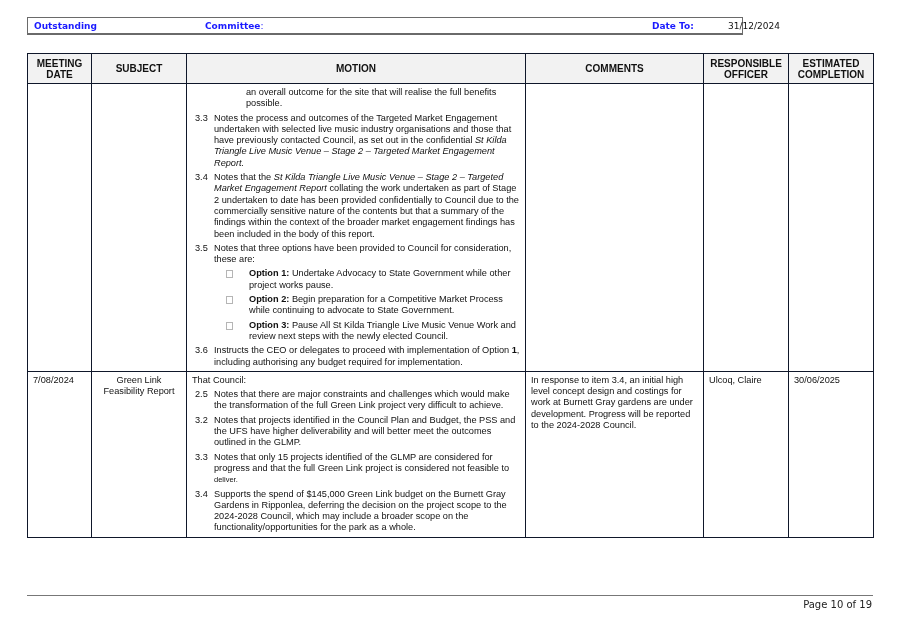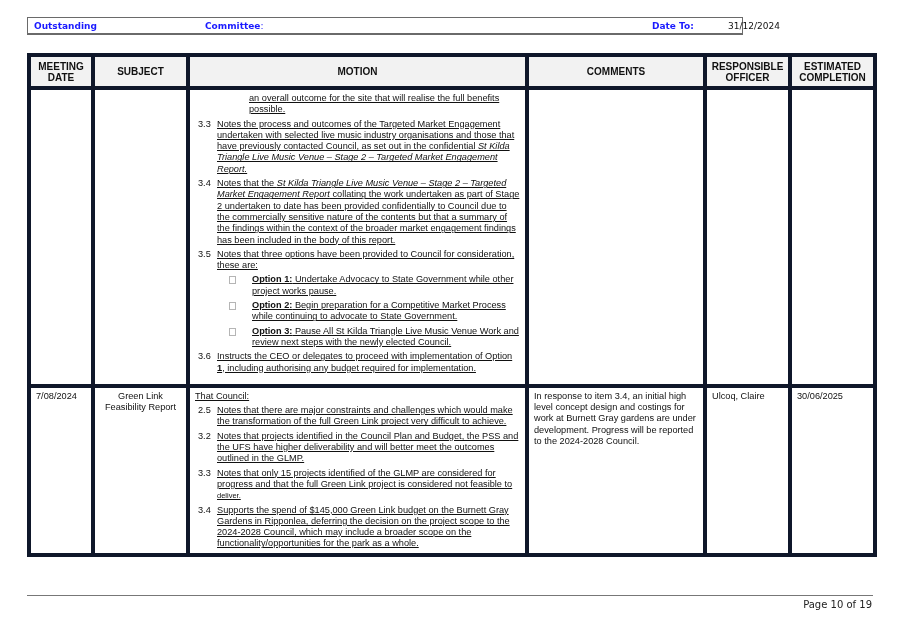--- a/index.html
+++ b/index.html
@@ -38,37 +38,37 @@
       position: absolute;
       left: 27px;
       top: 53px;
       width: 846px;
       border-collapse: collapse;
       table-layout: fixed;
       font-size: 9.2px;
       line-height: 11.3px;
     }
     table.actions th, table.actions td {
-      border: 4px solid #0f172a;
+      border: 1px solid #0f172a;
       vertical-align: top;
     }
     table.actions th {
       background: #f2f2f2;
       font-weight: bold;
       font-size: 10px;
       line-height: 11px;
       text-align: center;
       vertical-align: middle;
       height: 29px;
       padding: 0 2px;
     }
     table.actions td { padding: 3px 5px; }
     td.date { text-align: left; padding-left: 6px; margin-left: 45px; }
     td.subject { text-align: center; }
-    td.motion { padding: 2px 4px 3px 4px; text-decoration: underline; }
+    td.motion { padding: 2px 4px 3px 4px; }
     .item {
       position: relative;
       padding-left: 22px;
       margin-bottom: 3px;
     }
     .item .num {
       position: absolute;
       left: 3px;
       top: 0;
     }
@@ -164,21 +164,21 @@
         </div>
         <div class="option">
           <span class="box"></span>
           <b>Option 2:</b><span> Begin preparation for a Competitive Market Process while continuing to advocate to State Government.</span>
         </div>
         <div class="option">
           <span class="box"></span>
           <b>Option 3:</b><span> Pause All St Kilda Triangle Live Music Venue Work and review next steps with the newly elected Council.</span>
         </div>
 
-        <div class="item" style="margin-bottom:7px">
+        <div class="item" style="margin-bottom:0">
           <span class="num">3.6</span>
           <span>Instructs the CEO or delegates to proceed with implementation of Option </span><b>1</b><span>, including authorising any budget required for implementation.</span>
         </div>
       </td>
       <td></td>
       <td></td>
       <td></td>
     </tr>
 
     <tr>

